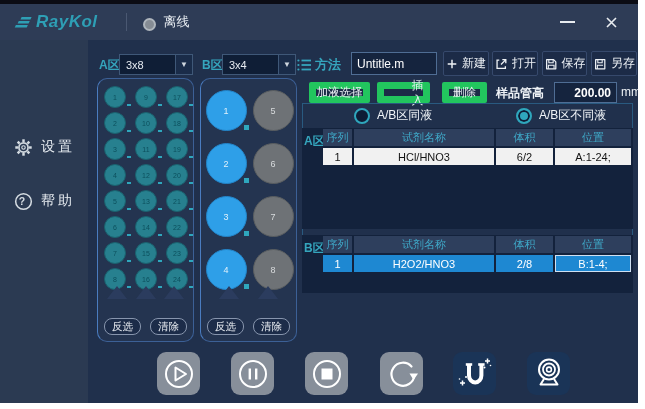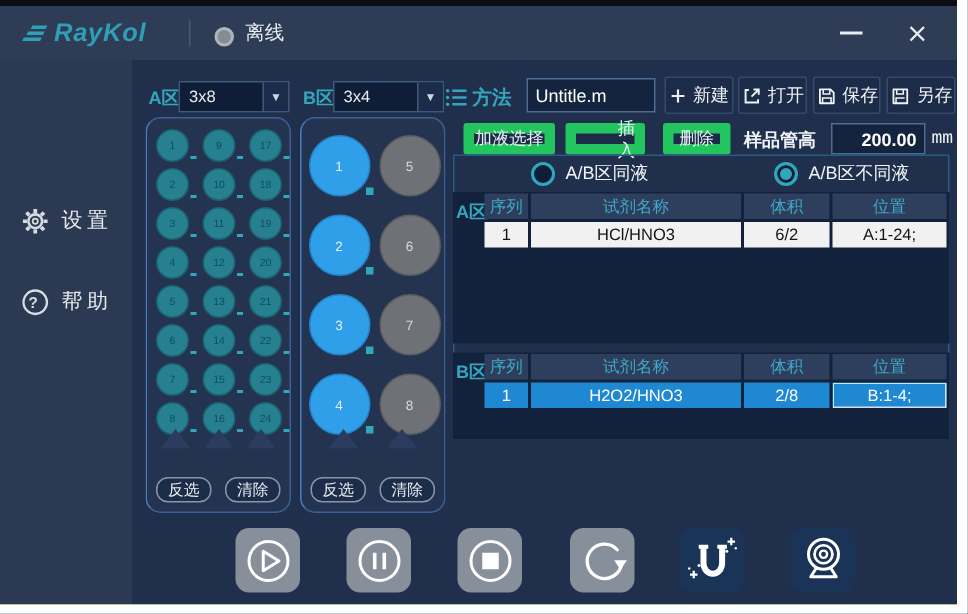--- a/index.html
+++ b/index.html
@@ -58,21 +58,21 @@
   
   .m-label { position:absolute; display:flex; align-items:center; gap:3px; color:#35a5bd; font-size:13px; font-weight:bold; }
   #method-label { left:209px; top:16px; }
   .text-input { position:absolute; background:#15243e; border:1px solid #4f6d94; color:#ffffff; font-size:12px; padding:0 5px; font-family:inherit; }
   #method-input { left:263px; top:12px; width:86px; height:23px; }
   .tool-btn { position:absolute; top:11px; height:25px; background:#1c2b47; border:1px solid #36496c; border-radius:2px; color:#eef2f6; font-size:12px; display:flex; align-items:center; justify-content:center; gap:4px; cursor:pointer; }
   #btn-new { left:355px; width:46px; } #btn-open { left:404px; width:46px; }
   #btn-save { left:454px; width:45px; } #btn-saveas { left:503px; width:46px; }
   .tool-btn2 { position:absolute; top:42px; height:21px; background:#1c2b47; border:7px solid #22c55e; border-radius:2px; color:#eef2f6; font-size:11.5px; display:flex; align-items:center; justify-content:center; cursor:pointer; }
   #btn-add { left:221px; width:61px; } #btn-insert { left:289px; width:53px;padding-left:28px; } #btn-delete { left:354px; width:45px; }
-  .white-label { position:absolute; color:#eef2f6; font-size:12px;font-family:Liberation Mono, monospace; }
+  .white-label { position:absolute; color:#eef2f6; font-size:12px; }
   #tube-h-label { left:408px; top:45px; font-weight:bold; }
   #tube-h-input { left:466px; top:42px; width:63px; height:21px; text-align:right;font-weight:bold; }
   #tube-h-unit { left:533px; top:45px; }
 
   
   .rs-box { position:absolute; left:214px; top:63px; width:331px; height:190px; border:1px solid #295a80; }
   .radio { position:absolute; display:flex; align-items:center; gap:7px; cursor:pointer; }
   #radio0 { left:266px; top:67px; } #radio1 { left:428px; top:67px; }
   .radio-dot { width:16px; height:16px; border-radius:50%; border:2px solid #2fa7bd; background:#0e1d36; }
   .radio.on .radio-dot { background:#2fa7bd; box-shadow:inset 0 0 0 2px #0e1d36; }

